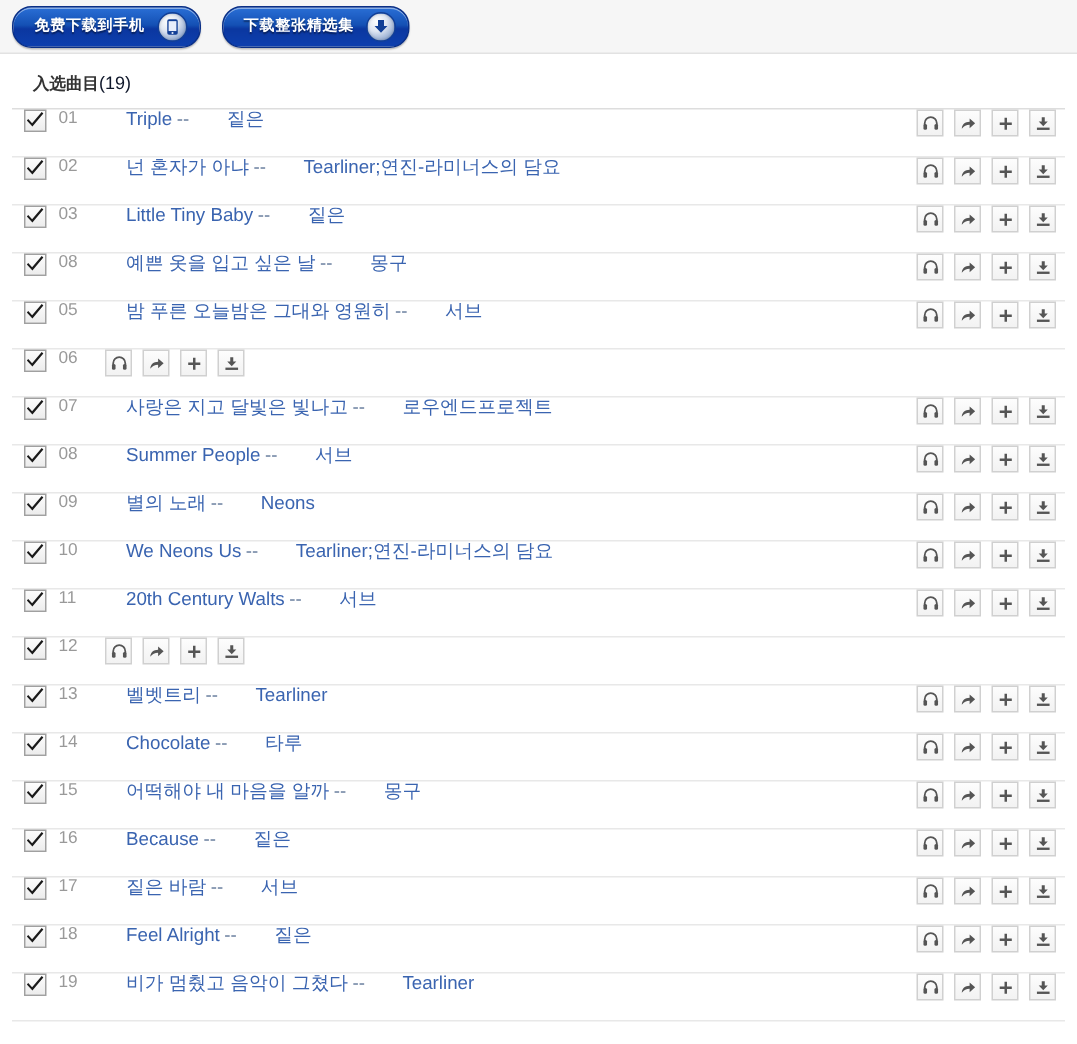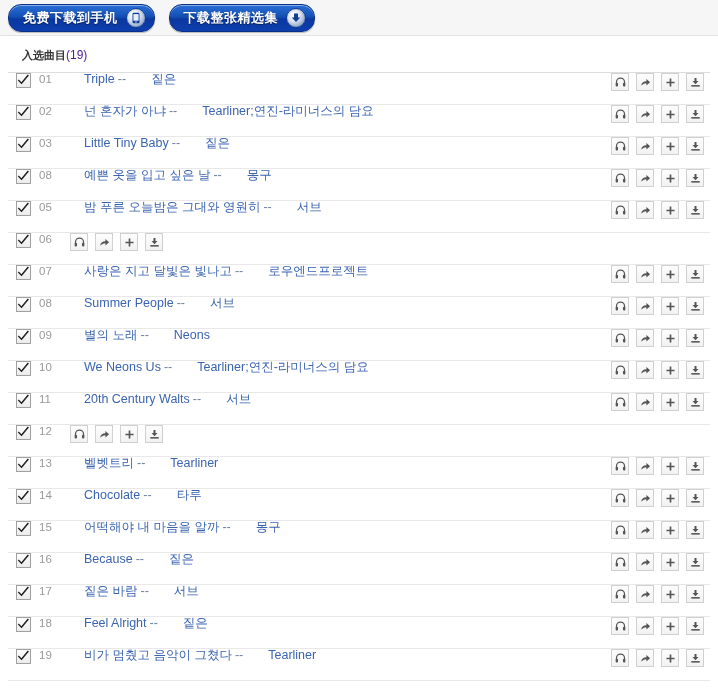--- a/index.html
+++ b/index.html
@@ -33,21 +33,21 @@
     align-items: center;
     gap: 8px;
     height: 26px;
     padding: 0 8px 0 14px;
     border-radius: 13px;
     background: linear-gradient(180deg, #2a6fd6 0%, #1450b4 45%, #0b37a0 55%, #0d3fae 100%);
     border: 1px solid #0a2f86;
     box-shadow: inset 0 1px 0 rgba(255,255,255,.45), 0 1px 1px rgba(0,0,0,.25);
     color: #fff;
     font-weight: bold;
-    font-size: 13px;
+    font-size: 10px;
     letter-spacing: .5px;
     cursor: pointer;
     text-shadow: 0 1px 1px rgba(0,0,0,.45);
     white-space: nowrap;
   }
   .pill .lbl { line-height: 1; }
   .pill .badge {
     width: 18px;
     height: 18px;
     border-radius: 50%;
@@ -67,21 +67,21 @@
     border-bottom: 1px solid #dddddd;
     margin: 0 8px;
   }
   .section-head .t {
     font-weight: bold;
     font-size: 11px;
     color: #333;
   }
   .section-head .c {
     font-size: 12px;
-    color: #4c1d95;
+    color: #0f172a;
     font-weight: normal;
   }
 
   
   .list { margin: 0 8px; }
   .row {
     display: flex;
     align-items: flex-start;
     height: 32px;
     border-bottom: 1px solid #e8e8e8;

